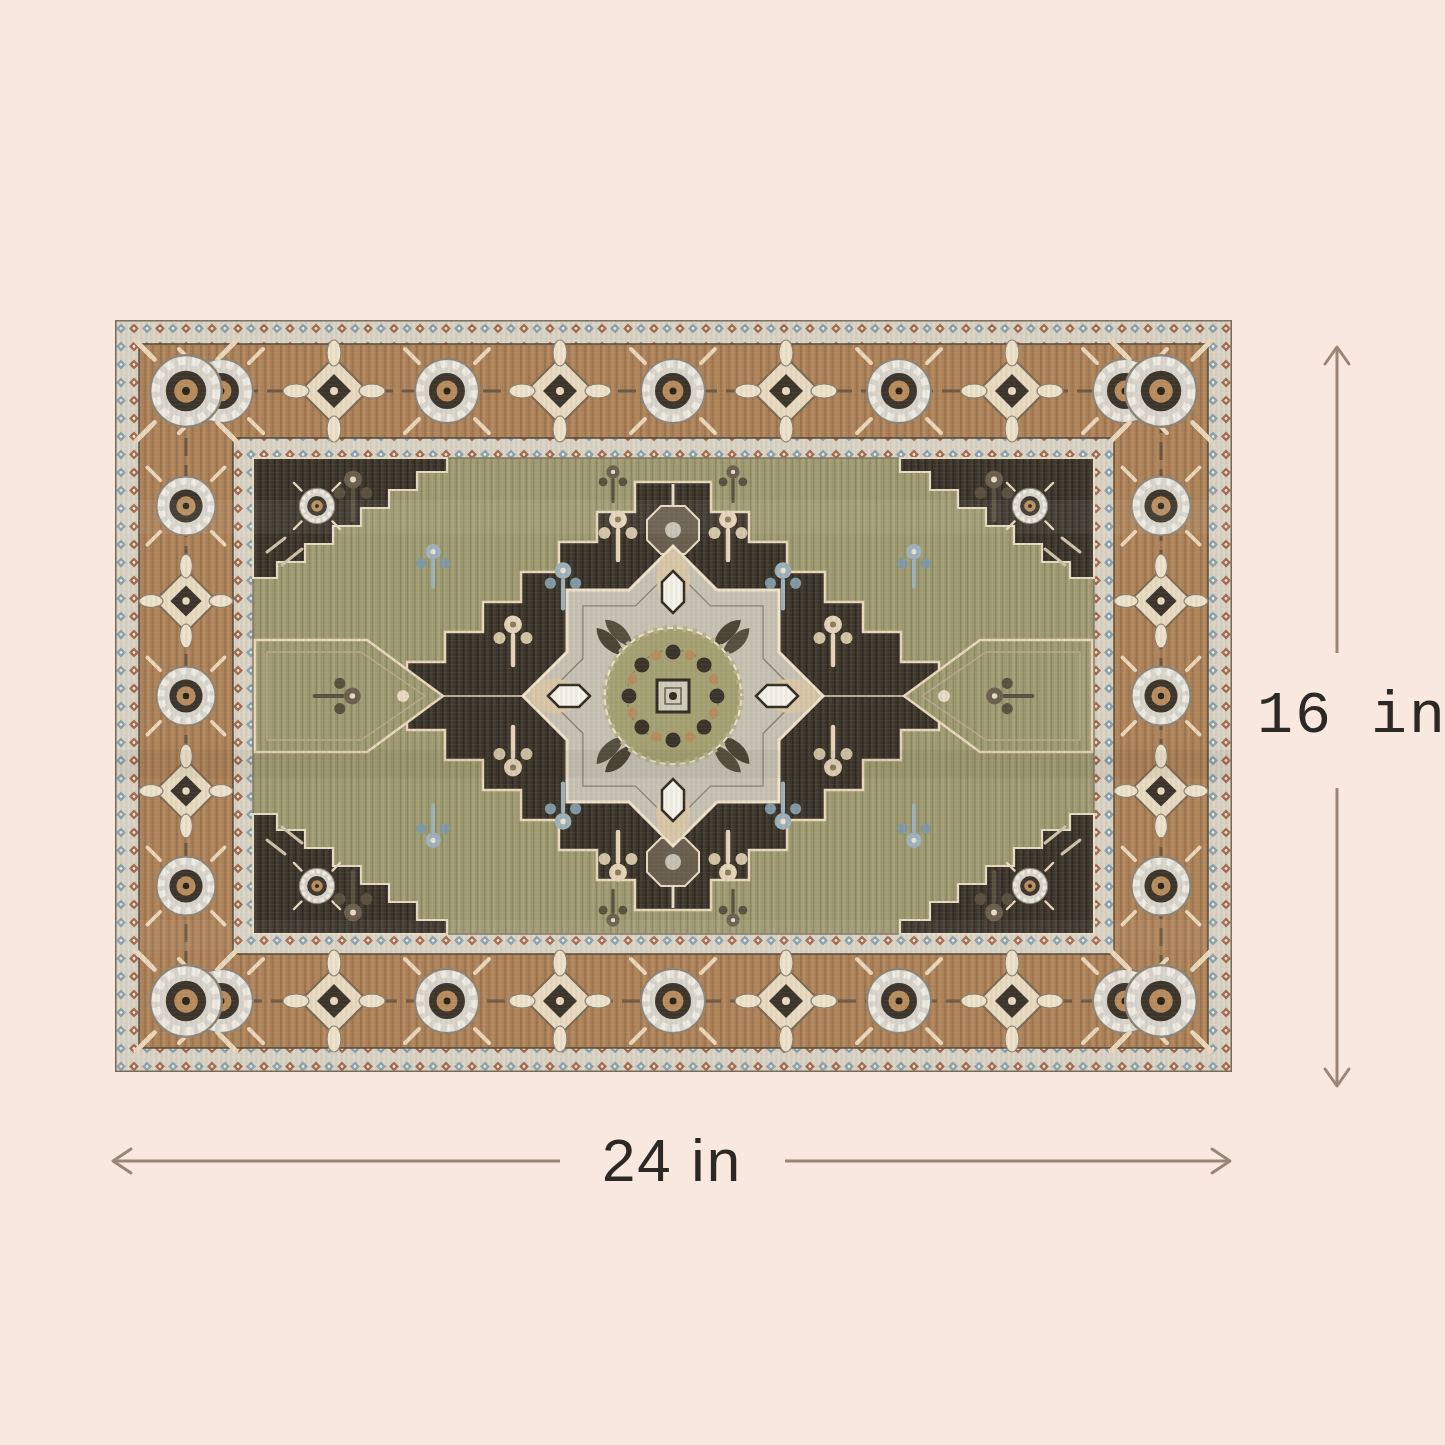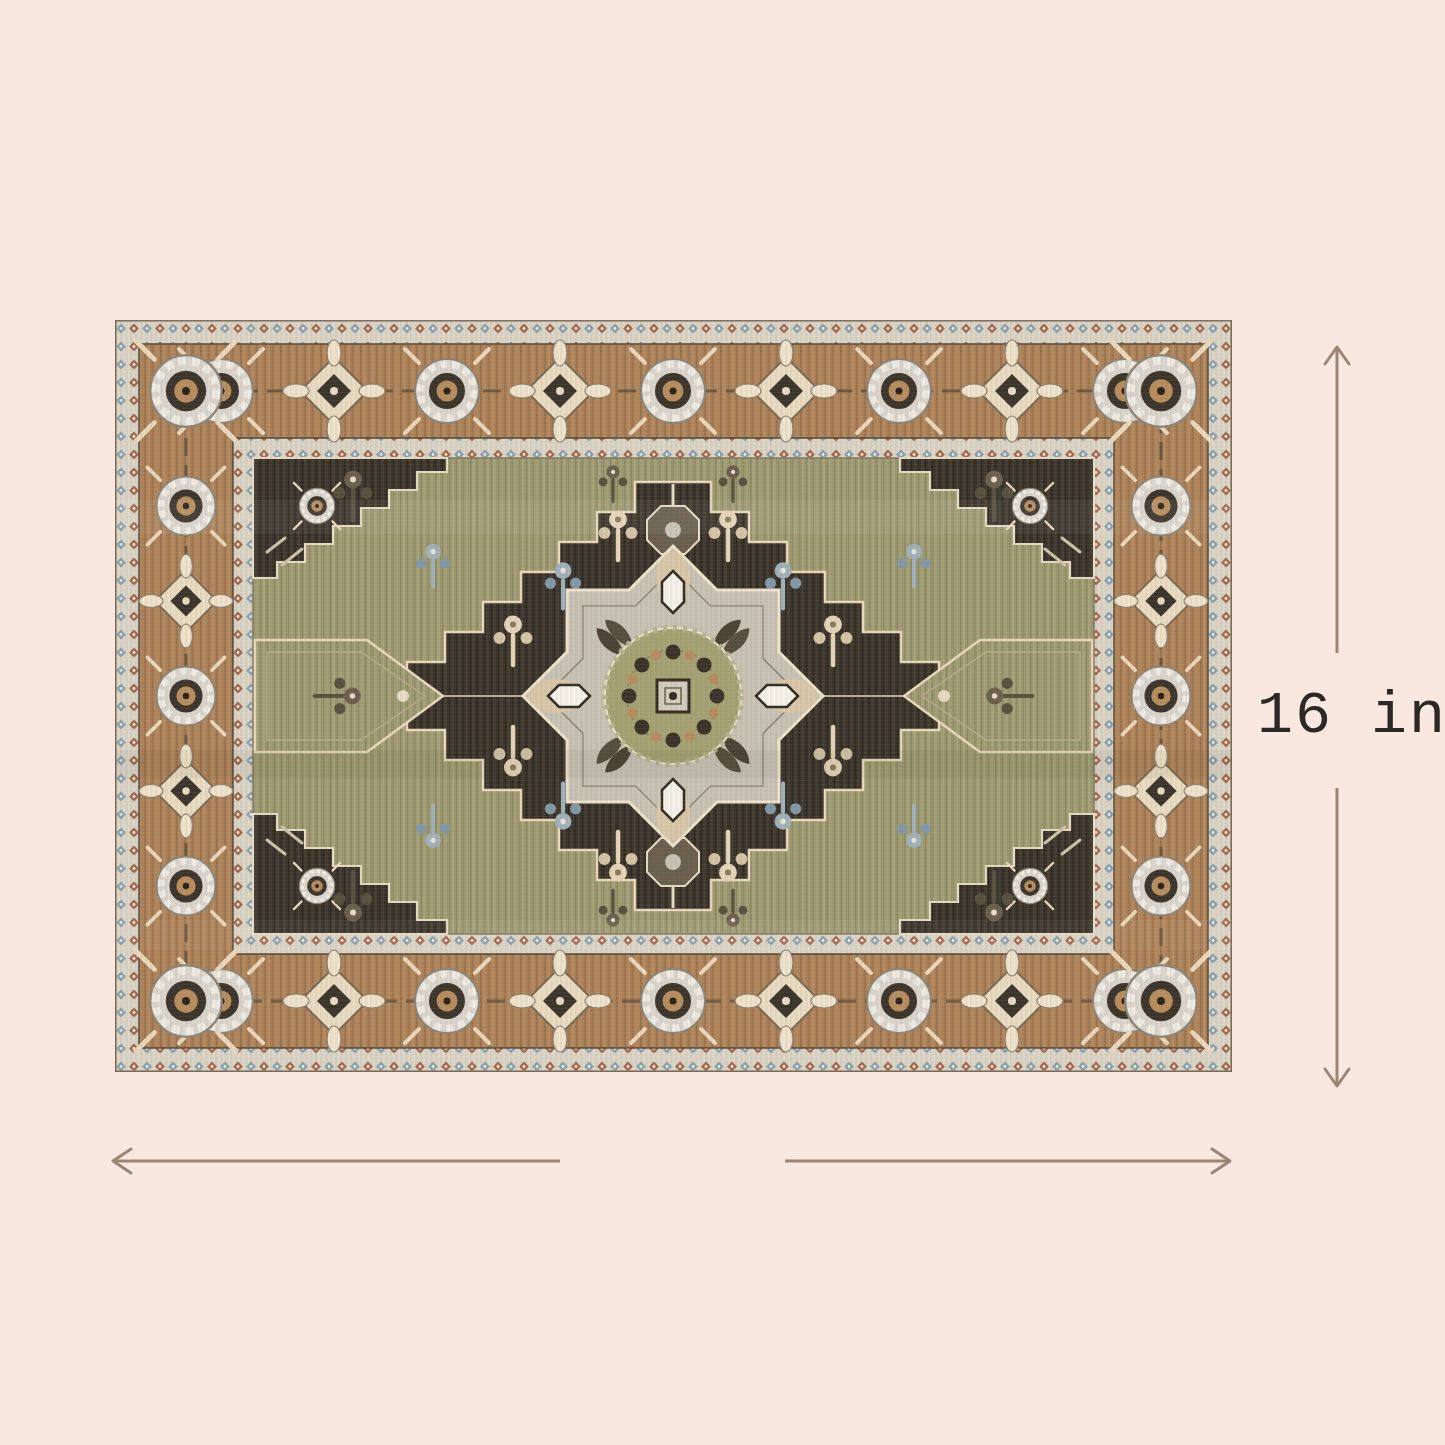--- a/index.html
+++ b/index.html
@@ -308,14 +308,15 @@
     <polyline class="dim-head" points="8,731 20,748 32,731"></polyline>
   </svg>
   <div class="dim-label" style="left:1352px;top:716px;font-family:Liberation Mono, monospace;">16 in</div>
 
   <svg class="dim-svg" style="left:105px;top:1141px;" width="1140" height="40" viewBox="0 0 1140 40">
     <polyline class="dim-head" points="26,8 8,20 26,32"></polyline>
     <line class="dim-line" x1="9" y1="20" x2="455" y2="20"></line>
     <line class="dim-line" x1="680" y1="20" x2="1124" y2="20"></line>
     <polyline class="dim-head" points="1107,8 1125,20 1107,32"></polyline>
   </svg>
+  <div class="dim-label" style="left:672px;top:1161px;">24 in</div>
 
 </div>
 
 </body></html>

